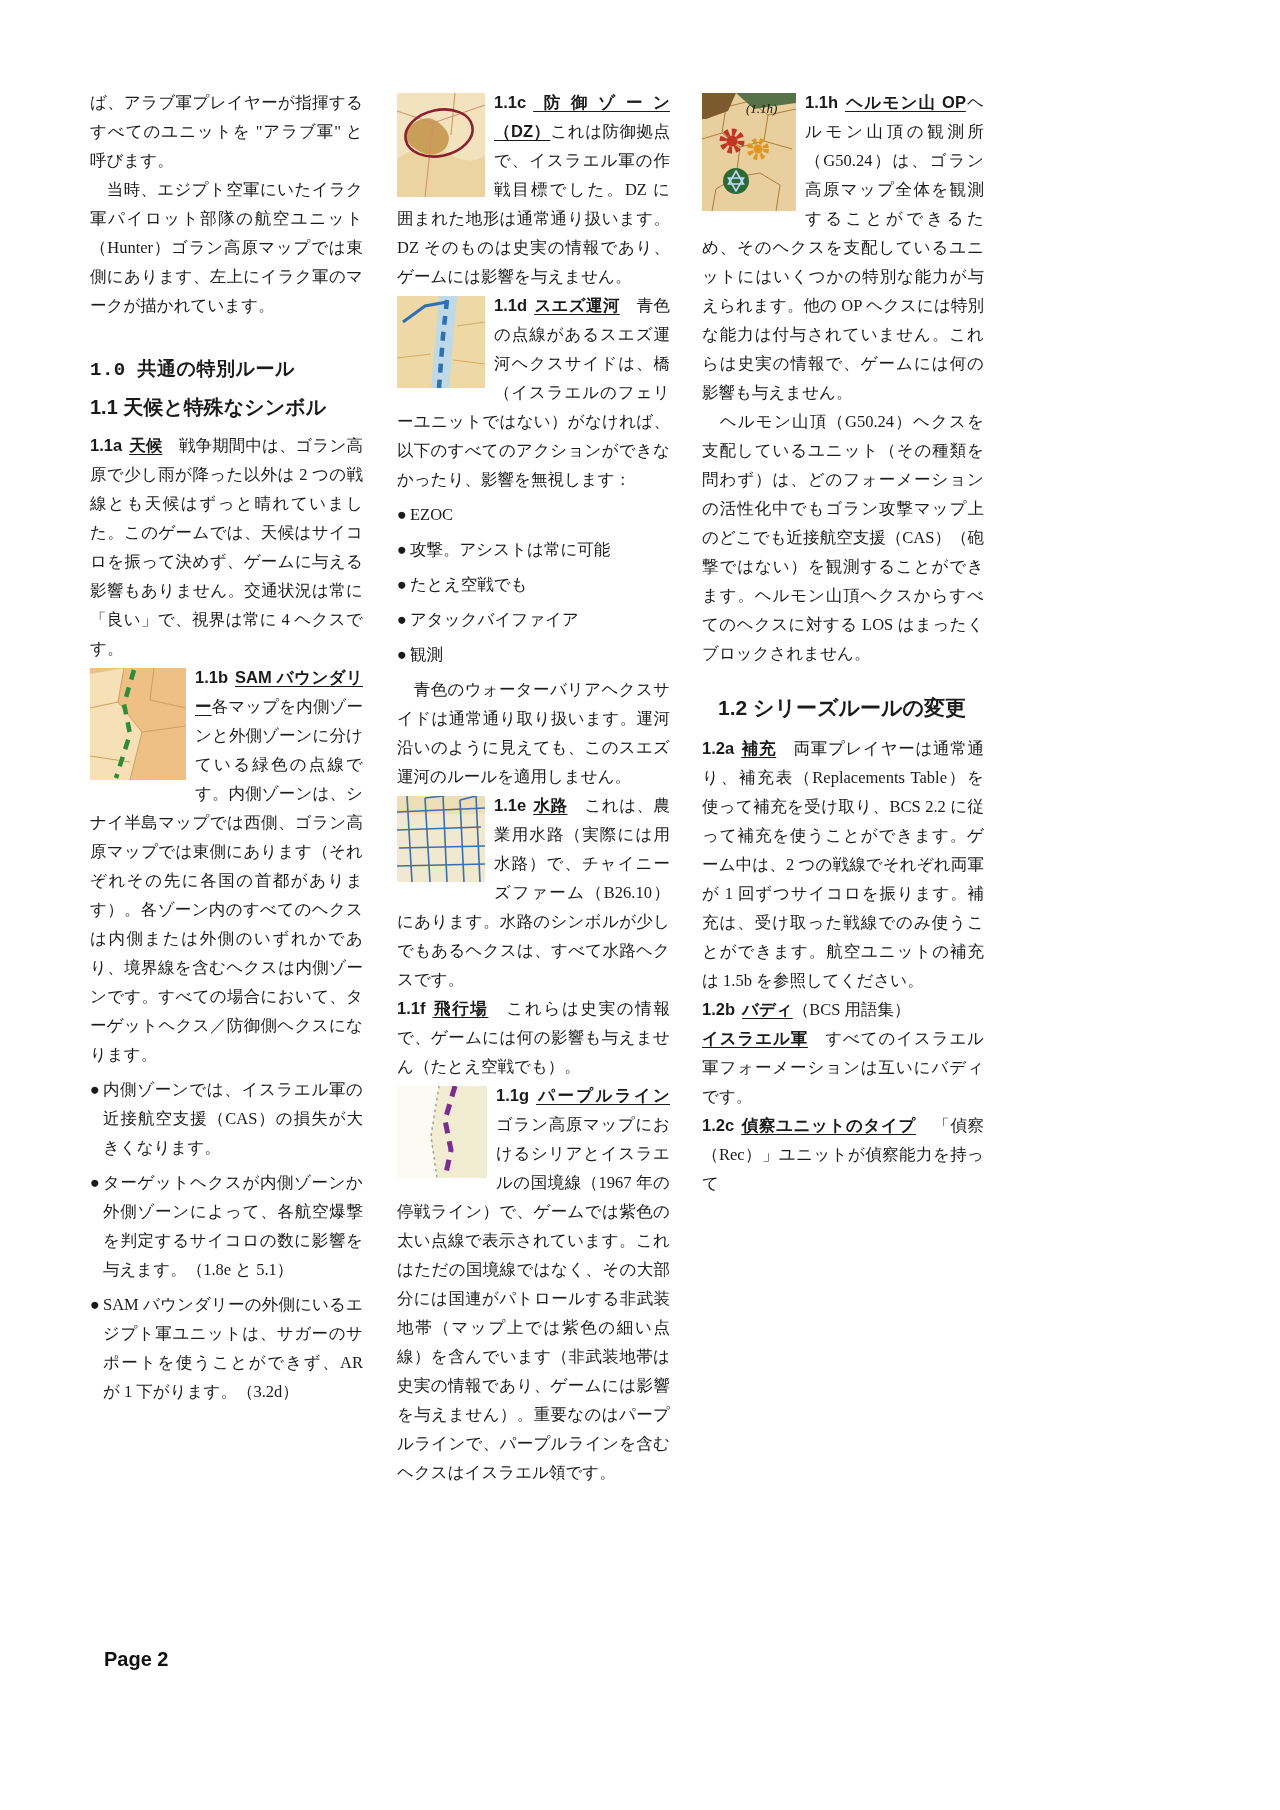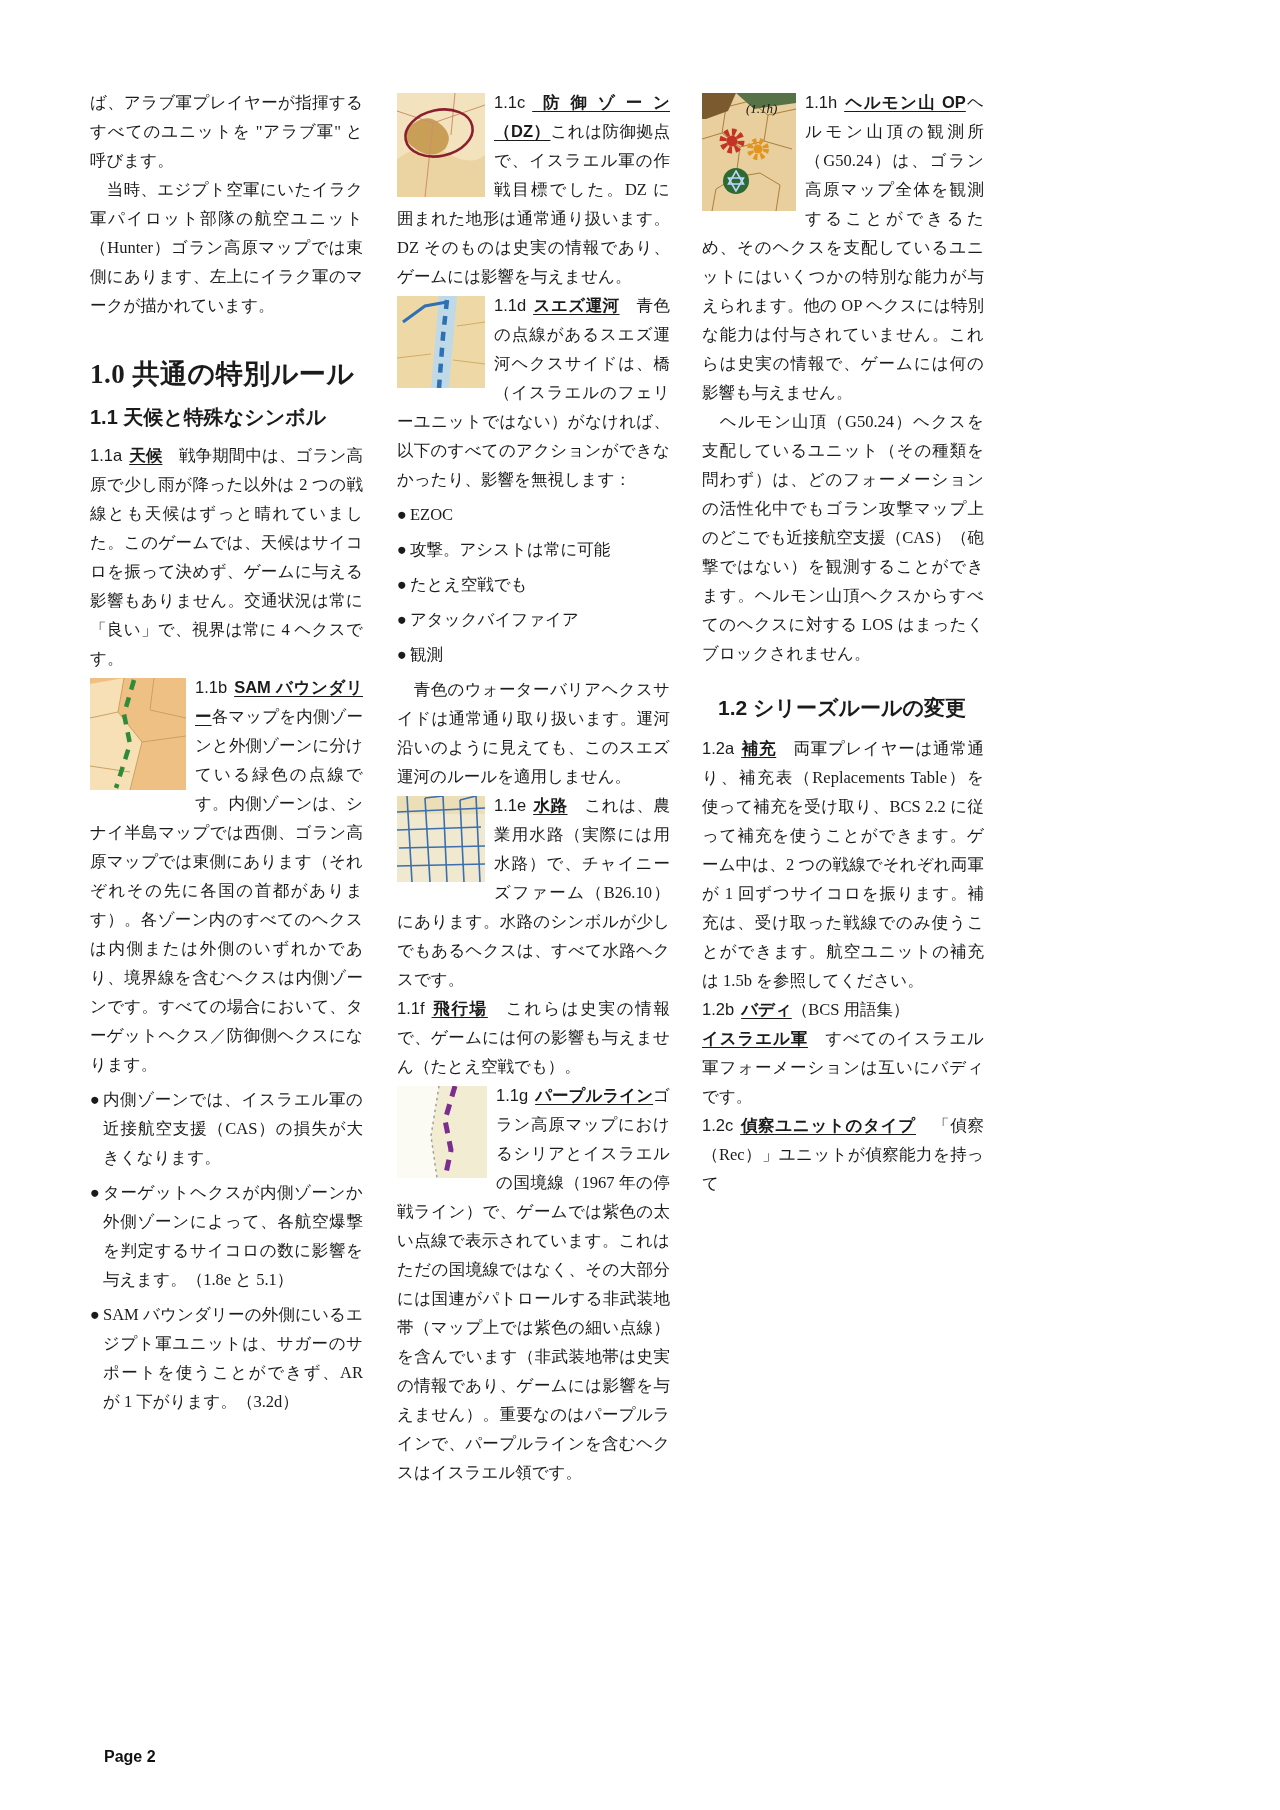--- a/index.html
+++ b/index.html
@@ -19,32 +19,32 @@
   .col-3 { left: 702px; width: 282px; }
 
   p.body {
     margin: 0;
     font-size: 16.5px;
     line-height: 29px;
     text-align: justify;
   }
   .slabel {
     font-family: "Liberation Sans", "DejaVu Sans", sans-serif;
-    font-weight: 400;
+    font-weight: 700;
     margin-right: 7px;
   }
   .sterm {
     font-family: "Liberation Sans", "DejaVu Sans", sans-serif;
     font-weight: 700;
     text-decoration: underline;
     text-underline-offset: 3px;
   }
   .h-major {
-    font-family: Liberation Serif, serif;
-    font-size: 27px; font-weight: 700;
+    font-family: Liberation Mono, monospace;
+    font-size: 19px; font-weight: 700;
     margin: 36px 0 12px; letter-spacing: 0.5px;
   }
   .h-sub {
     font-family: "Liberation Sans", "DejaVu Sans", sans-serif;
     font-size: 20px; font-weight: 700;
     margin: 0 0 10px;
   }
   .h-mid {
     font-family: "Liberation Sans", "DejaVu Sans", sans-serif;
     font-size: 21px; font-weight: 700;
@@ -56,23 +56,23 @@
     list-style: none;
     margin: 6px 0 0 0; padding: 0;
     font-size: 16.5px; line-height: 29px;
   }
   ul.bullets li { display: flex; margin: 0 0 6px; text-align: justify; }
   .b-glyph { flex: 0 0 auto; margin-right: 3px; }
   .b-text  { flex: 1 1 auto; }
   .gap-top    { margin-top: 28px; }
   .gap-top-sm { margin-top: 18px; }
   .footer {
-    position: absolute; left: 104px; top: 1748px;
-    font-family: "Liberation Sans", "DejaVu Sans", sans-serif;
-    font-weight: 700; font-size: 16px; color: #111;
+    position: absolute; left: 104px; top: 1648px;
+    font-family: "Liberation Sans", "DejaVu Sans", sans-serif;
+    font-weight: 700; font-size: 20px; color: #111;
   }
 </style>
 </head>
 <body>
 
 <div class="page">
 
   <div class="col col-1">
 
     <p class="body"><span>ば、アラブ軍プレイヤーが指揮するすべてのユニットを "アラブ軍" と呼びます。</span></p>

